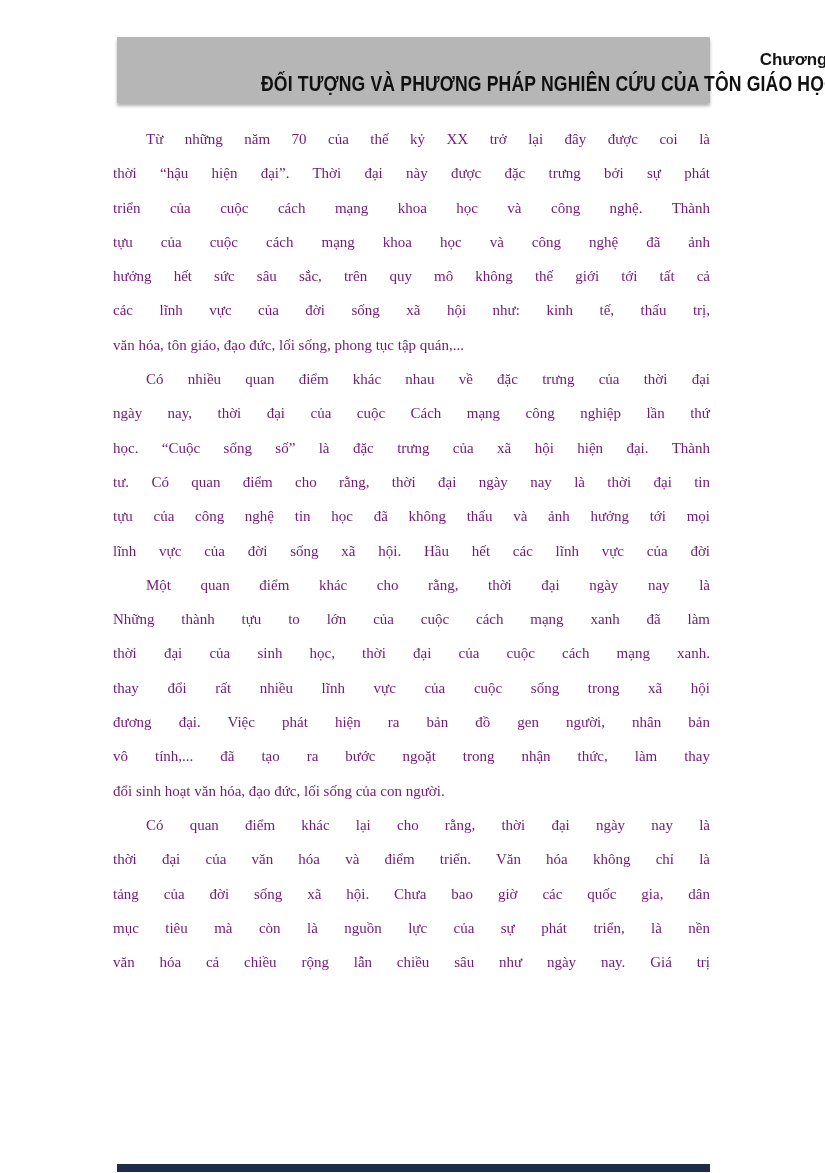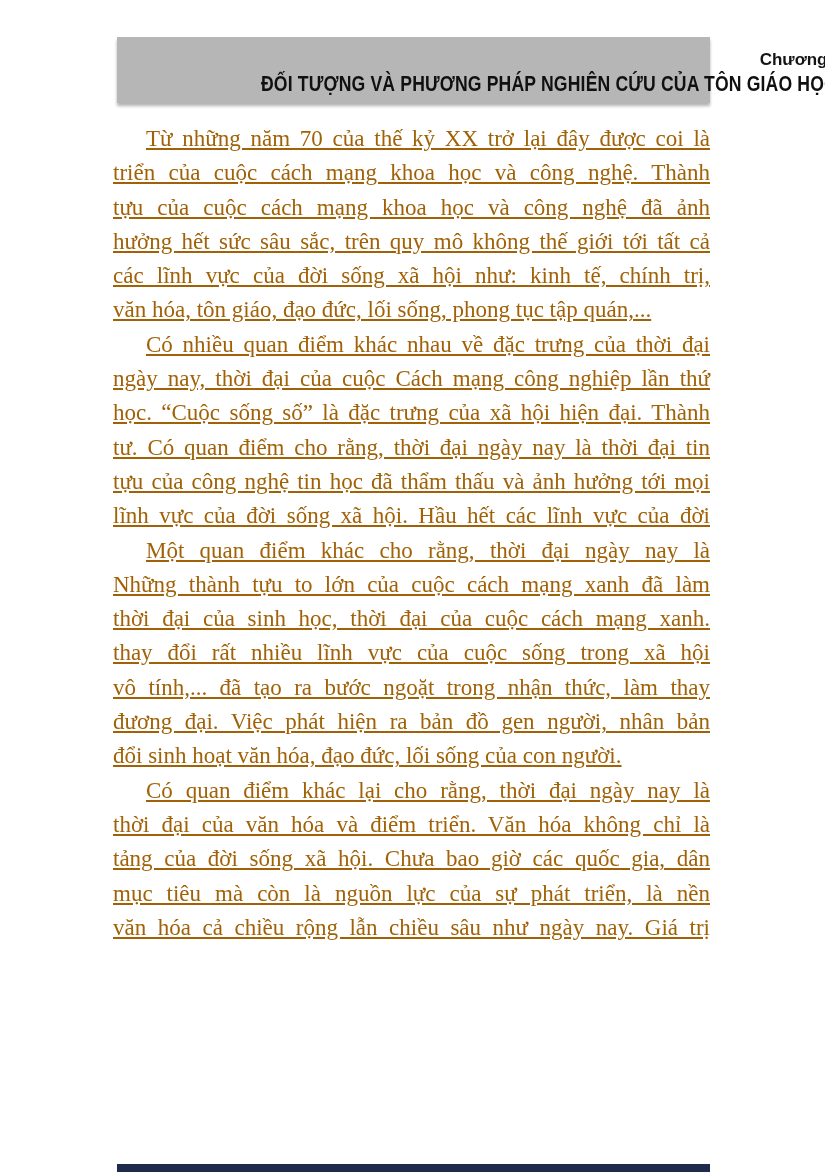--- a/index.html
+++ b/index.html
@@ -35,21 +35,21 @@
     line-height:27px;white-space:nowrap;
     transform:scaleX(0.80);transform-origin:100% 100%;
     letter-spacing:0.2px;
   }
   .header-divider{
     width:3px;background:#141414;margin:1px 0;
   }
   
   .body-text{
     position:absolute;left:113px;top:122px;width:597px;
-    font-size:23px;line-height:34.3px;color:#a16207;text-decoration:underline;
+    font-size:15px;line-height:34.3px;color:#701a75;
   }
   .paragraph{margin:0;padding:0;}
   .text-line{
     text-align:justify;text-align-last:justify;
     white-space:normal;
   }
   .text-line.no-just{
     text-align:right;text-align-last:left;
   }
   .text-line.indent{
@@ -72,41 +72,42 @@
       <div class="header-chapter">Chương I</div>
       <div class="header-title">ĐỐI TƯỢNG VÀ PHƯƠNG PHÁP NGHIÊN CỨU CỦA TÔN GIÁO HỌC</div>
     </div>
     <div class="header-divider"></div>
 
   </div>
 
   <div class="body-text">
       <div class="paragraph">
         <div class="text-line indent">Từ những năm 70 của thế kỷ XX trở lại đây được coi là</div>
+        <div class="text-line">thời “hậu hiện đại”. Thời đại này được đặc trưng bởi sự phát</div>
         <div class="text-line">triển của cuộc cách mạng khoa học và công nghệ. Thành</div>
         <div class="text-line">tựu của cuộc cách mạng khoa học và công nghệ đã ảnh</div>
         <div class="text-line">hưởng hết sức sâu sắc, trên quy mô không thế giới tới tất cả</div>
-        <div class="text-line">các lĩnh vực của đời sống xã hội như: kinh tế, chính trị,</div>
+        <div class="text-line">các lĩnh vực của đời sống xã hội như: kinh tế, thấu trị,</div>
         <div class="text-line no-just">văn hóa, tôn giáo, đạo đức, lối sống, phong tục tập quán,...</div>
       </div>
       <div class="paragraph">
         <div class="text-line indent">Có nhiều quan điểm khác nhau về đặc trưng của thời đại</div>
         <div class="text-line">ngày nay, thời đại của cuộc Cách mạng công nghiệp lần thứ</div>
         <div class="text-line">học. “Cuộc sống số” là đặc trưng của xã hội hiện đại. Thành</div>
         <div class="text-line">tư. Có quan điểm cho rằng, thời đại ngày nay là thời đại tin</div>
-        <div class="text-line">tựu của công nghệ tin học đã thẩm thấu và ảnh hưởng tới mọi</div>
+        <div class="text-line">tựu của công nghệ tin học đã không thấu và ảnh hưởng tới mọi</div>
         <div class="text-line">lĩnh vực của đời sống xã hội. Hầu hết các lĩnh vực của đời</div>
       </div>
       <div class="paragraph">
         <div class="text-line indent">Một quan điểm khác cho rằng, thời đại ngày nay là</div>
         <div class="text-line">Những thành tựu to lớn của cuộc cách mạng xanh đã làm</div>
         <div class="text-line">thời đại của sinh học, thời đại của cuộc cách mạng xanh.</div>
         <div class="text-line">thay đổi rất nhiều lĩnh vực của cuộc sống trong xã hội</div>
+        <div class="text-line">đương đại. Việc phát hiện ra bản đồ gen người, nhân bản</div>
         <div class="text-line">vô tính,... đã tạo ra bước ngoặt trong nhận thức, làm thay</div>
-        <div class="text-line">đương đại. Việc phát hiện ra bản đồ gen người, nhân bản</div>
         <div class="text-line no-just">đổi sinh hoạt văn hóa, đạo đức, lối sống của con người.</div>
       </div>
       <div class="paragraph">
         <div class="text-line indent">Có quan điểm khác lại cho rằng, thời đại ngày nay là</div>
         <div class="text-line">thời đại của văn hóa và điểm triển. Văn hóa không chỉ là</div>
         <div class="text-line">tảng của đời sống xã hội. Chưa bao giờ các quốc gia, dân</div>
         <div class="text-line">mục tiêu mà còn là nguồn lực của sự phát triển, là nền</div>
         <div class="text-line">văn hóa cả chiều rộng lẫn chiều sâu như ngày nay. Giá trị</div>
       </div>
     </div>

